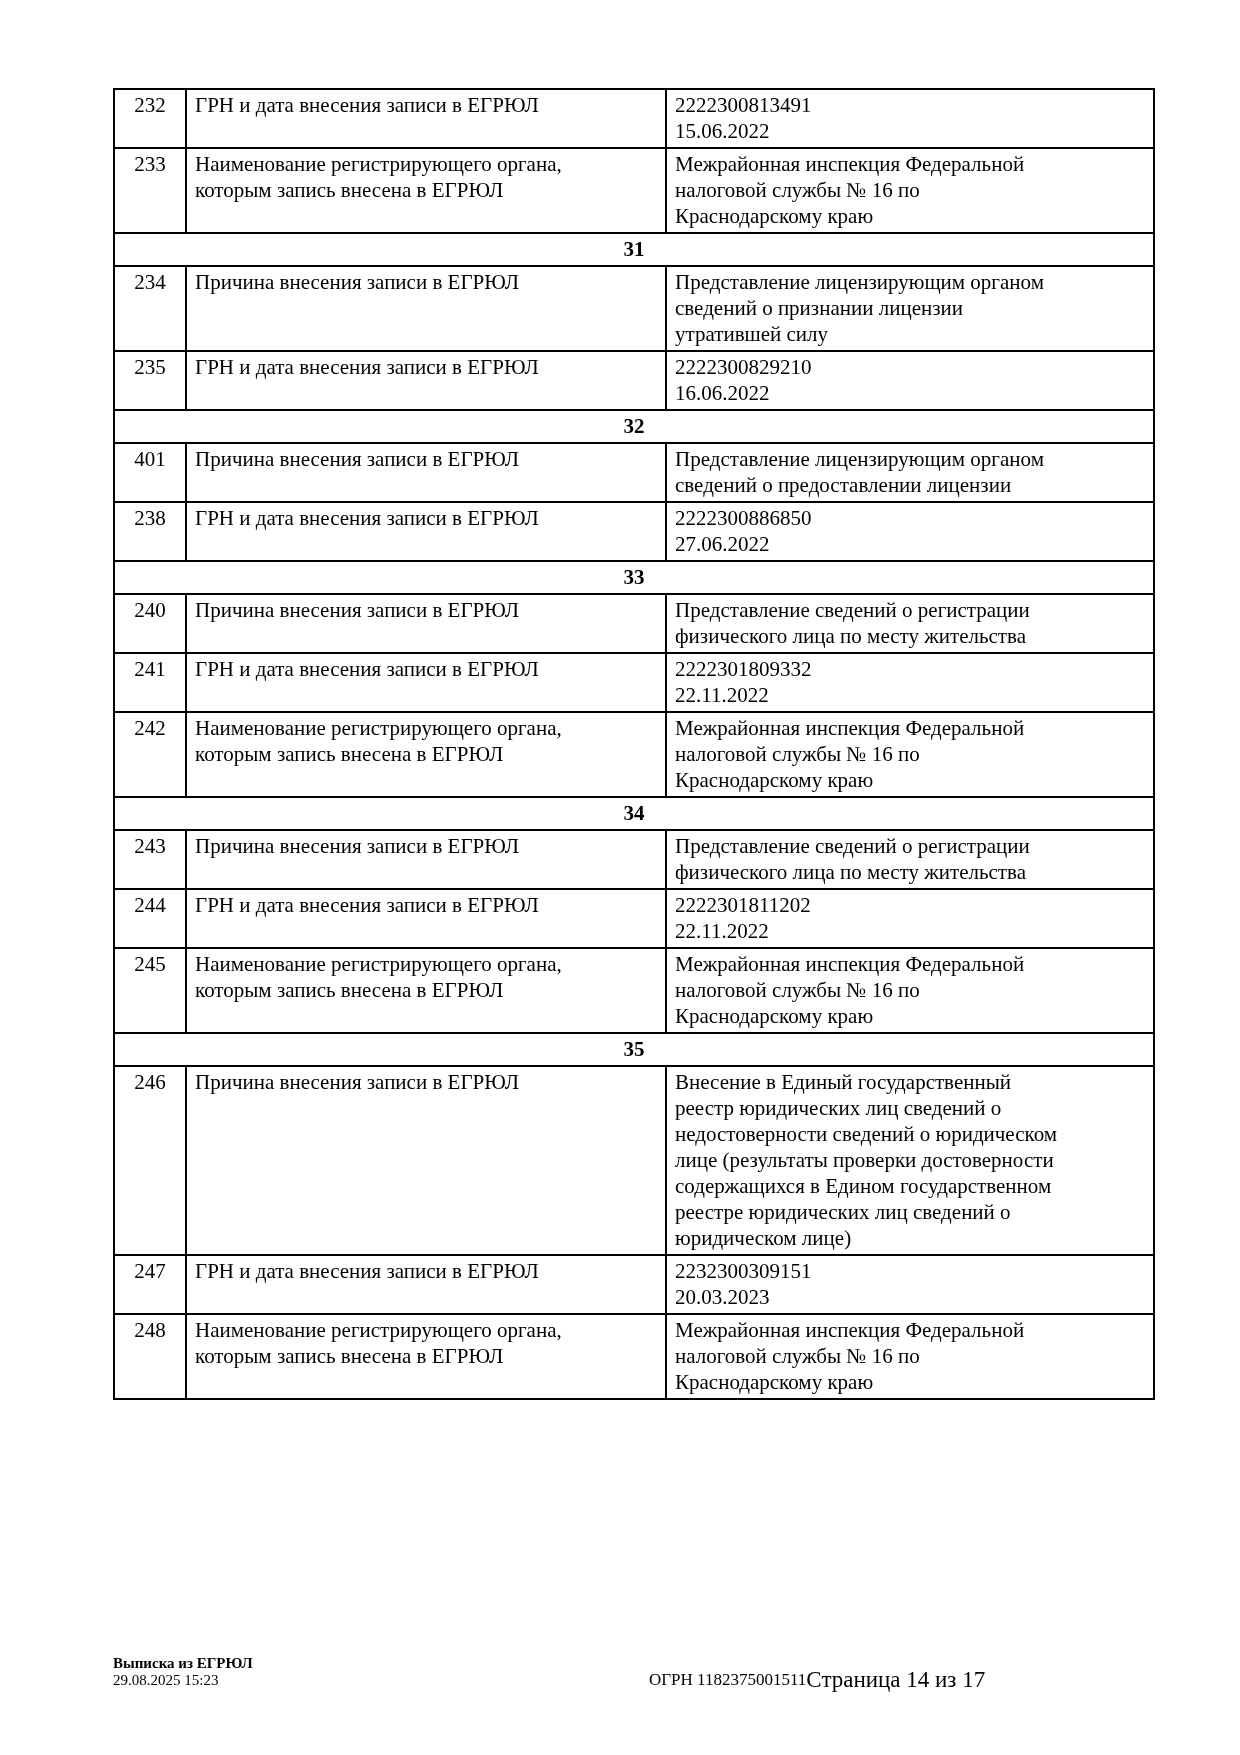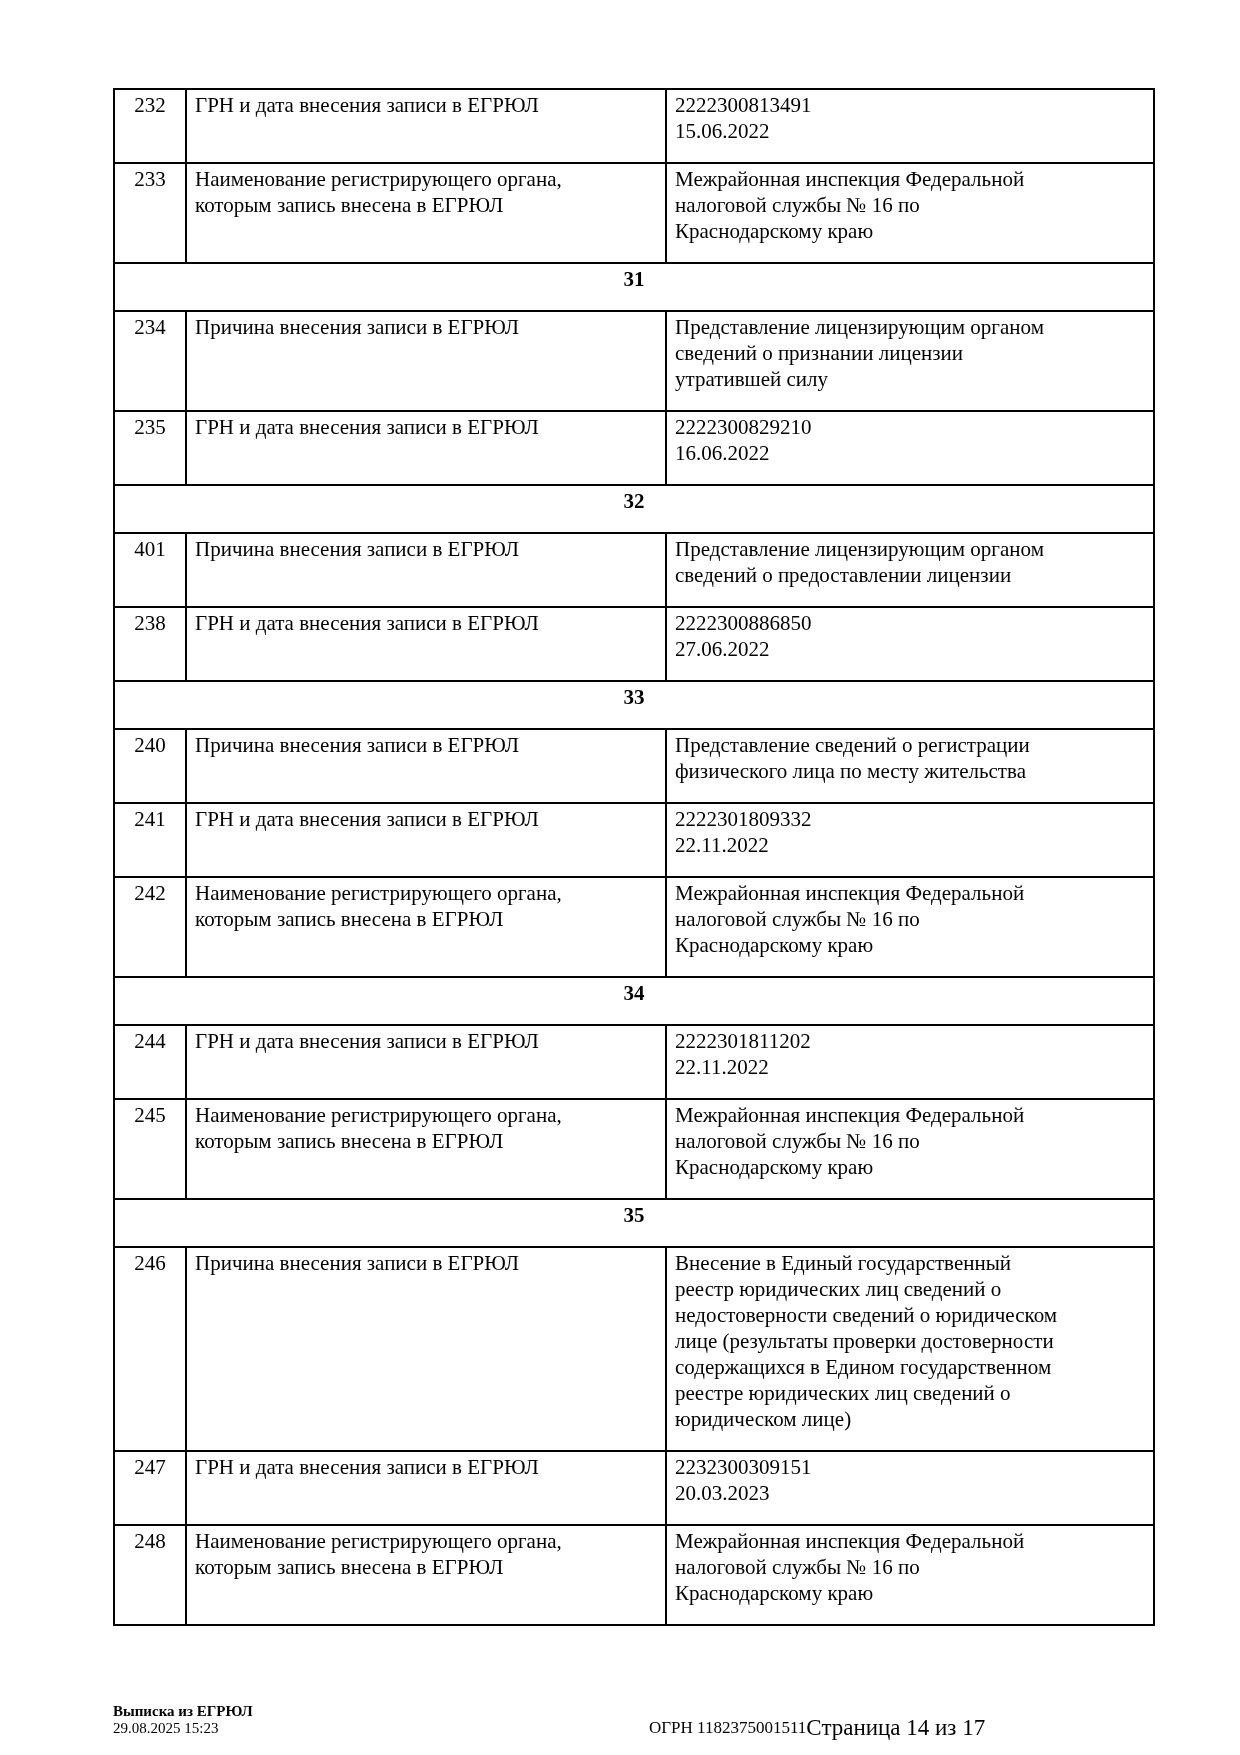--- a/index.html
+++ b/index.html
@@ -24,21 +24,21 @@
     border-collapse: collapse;
     table-layout: fixed;
     font-family: "Liberation Serif", serif;
     font-size: 21px;
     line-height: 26px;
     color: #000000;
   }
   table.doc-table td {
     border: 2px solid #000000;
     vertical-align: top;
-    padding: 2px 8px 18px 8px;
+    padding: 2px 8px 3px 8px;
   }
   td.num-cell {
     text-align: center;
     padding-left: 2px;
     padding-right: 2px;
   }
   td.field-cell, td.value-cell {
     white-space: pre-line;
   }
   td.section-cell {
@@ -55,21 +55,21 @@
     display: flex;
     justify-content: space-between;
     align-items: flex-end;
   }
   .footer > div { flex: 1; }
   .footer-left {
     font-size: 15px;
     line-height: 17px;
     text-align: left;
   }
-  .footer-title { font-weight: bold; margin-top: 48px; }
+  .footer-title { font-weight: bold; }
   .footer-center {
     font-size: 17px;
     line-height: 19px;
     text-align: right;
   }
   .footer-right {
     font-size: 23px;
     line-height: 19px;
   }
 </style>
@@ -148,20 +148,26 @@
         <tr>
           <td class="num-cell">242</td>
           <td class="field-cell">Наименование регистрирующего органа,
 которым запись внесена в ЕГРЮЛ</td>
           <td class="value-cell">Межрайонная инспекция Федеральной
 налоговой службы № 16 по
 Краснодарскому краю</td>
         </tr>
         <tr>
           <td colspan="3" class="section-cell">34</td>
+        </tr>
+        <tr>
+          <td class="num-cell">243</td>
+          <td class="field-cell">Причина внесения записи в ЕГРЮЛ</td>
+          <td class="value-cell">Представление сведений о регистрации
+физического лица по месту жительства</td>
         </tr>
         <tr>
           <td class="num-cell">244</td>
           <td class="field-cell">ГРН и дата внесения записи в ЕГРЮЛ</td>
           <td class="value-cell">2222301811202
 22.11.2022</td>
         </tr>
         <tr>
           <td class="num-cell">245</td>
           <td class="field-cell">Наименование регистрирующего органа,

